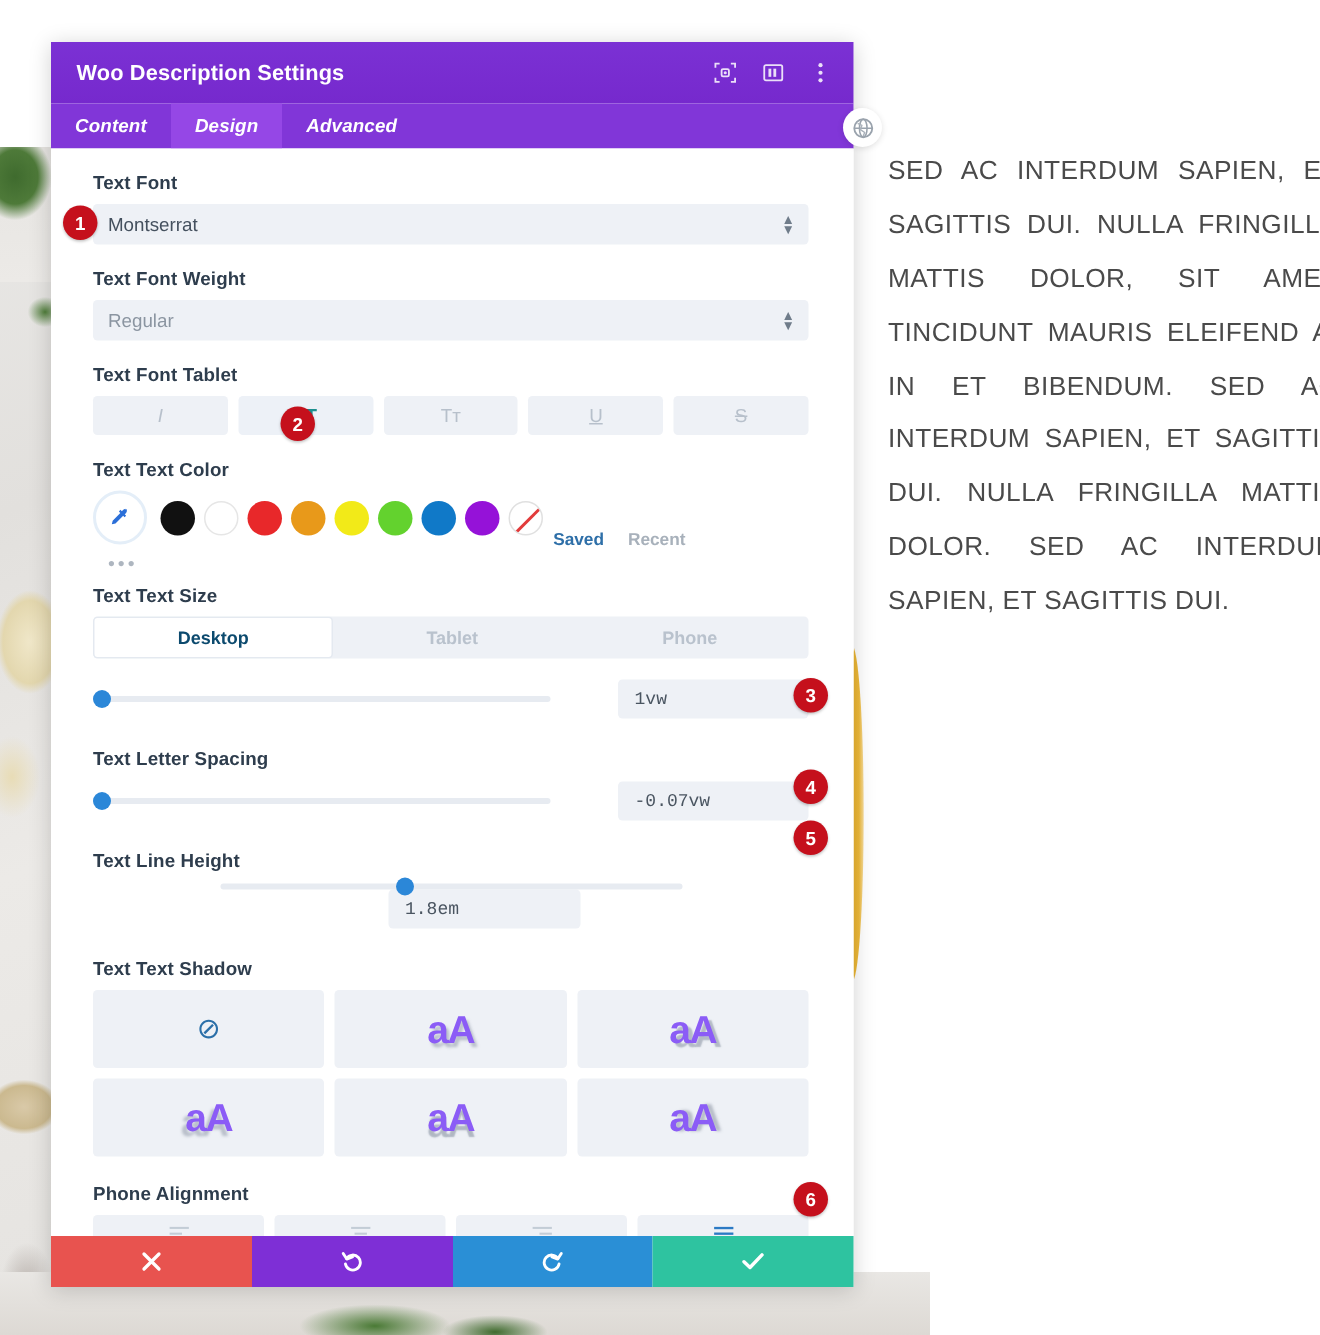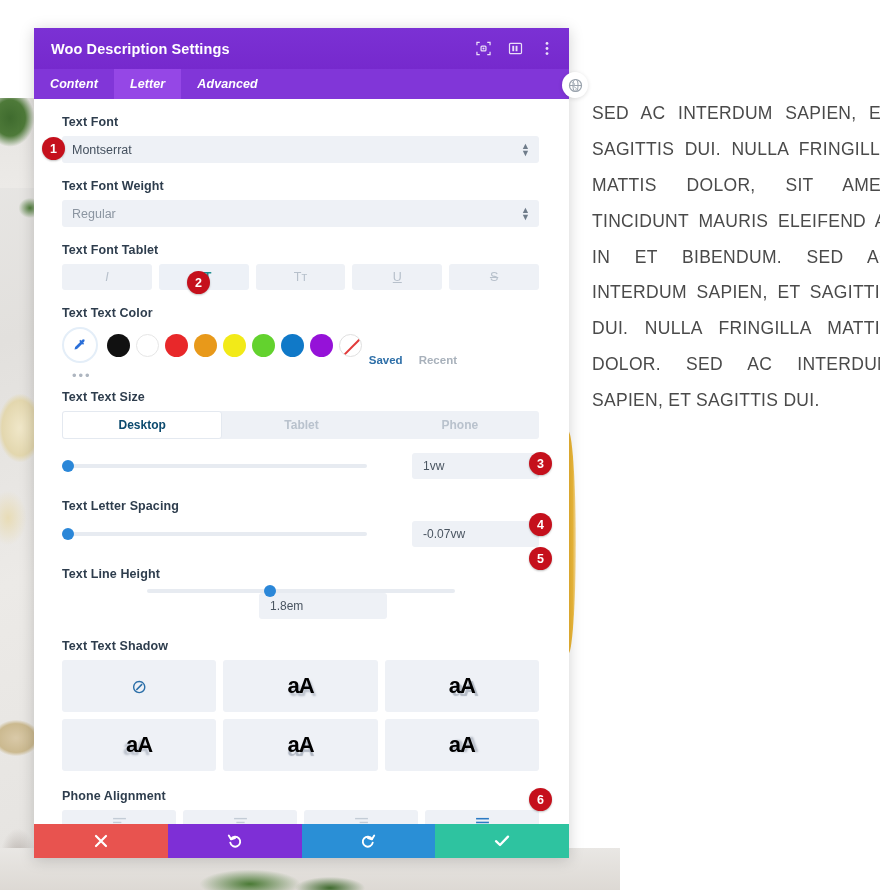--- a/index.html
+++ b/index.html
@@ -140,31 +140,31 @@
     width: 308px; margin-right: 0;
   }
   .knob {
     width: 12px; height: 12px; border-radius: 50%; background: #2b87d8;
     position: absolute; top: -4px; transform: translateX(-50%);
     cursor: pointer;
   }
   .valbox {
     width: 128px; height: 26px; background: #eef1f6; border-radius: 3px;
     display: flex; align-items: center; padding: 0 11px;
-    font-size: 12px; color: #4a5561; margin-left: 45px; cursor: text;
+    font-size: 12px; color: #4a5561; margin-left: 45px; cursor: text; font-family: Liberation Mono, monospace;
   }
 
   
   .shadow-grid { display: grid; grid-template-columns: 1fr 1fr 1fr; gap: 7px; }
   .shcell {
     height: 52px; background: #eef1f6; border-radius: 3px;
     display: flex; align-items: center; justify-content: center;
     cursor: pointer;
   }
-  .sh-aa { font-size: 22px; font-weight: bold; color: #000000; letter-spacing: -1px; }
+  .sh-aa { font-size: 26px; font-weight: bold; color: #8b5cf6; letter-spacing: -1px; }
   .sh1 { text-shadow: 2px 3px 2px rgba(140,150,165,.55); }
   .sh2 { text-shadow: 3px 3px 1px rgba(140,150,165,.6); }
   .sh3 { text-shadow: -3px 3px 2px rgba(140,150,165,.55); }
   .sh4 { text-shadow: 0px 4px 1px rgba(150,158,172,.7); }
   .sh5 { text-shadow: 3px 0px 2px rgba(150,158,172,.65); }
 
   
   .align-row { display: flex; gap: 7px; }
   .albtn {
     flex: 1; height: 25px; background: #eef1f6; border-radius: 3px;
@@ -247,21 +247,21 @@
             <circle cx="2" cy="2.6" r="1.5" fill="#fff"></circle>
             <circle cx="2" cy="8" r="1.5" fill="#fff"></circle>
             <circle cx="2" cy="13.4" r="1.5" fill="#fff"></circle>
           </svg>
         </span>
       </div>
     </div>
 
     <div class="tabbar">
       <div class="tab">Content</div>
-      <div class="tab active">Letter</div>
+      <div class="tab active">Design</div>
       <div class="tab">Advanced</div>
     </div>
 
     <div class="modal-body">
 
       <div class="body-inner">
 
         <div class="field">
           <div class="flabel">Text Font</div>
           <div class="select">

